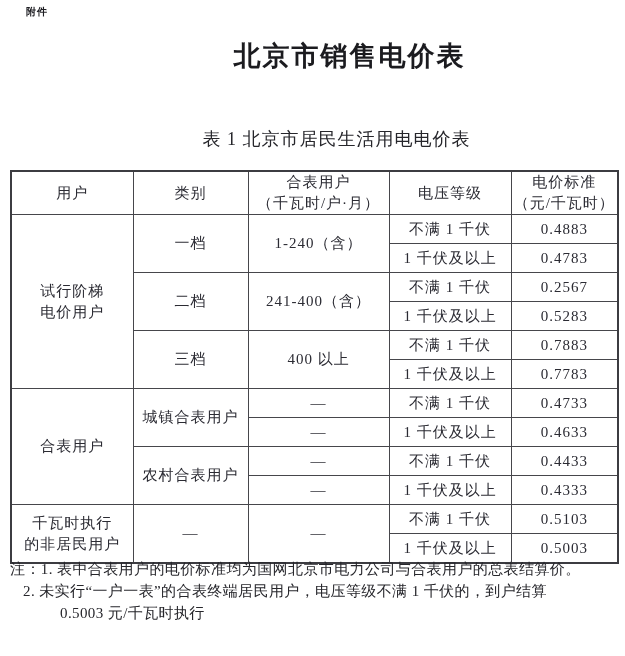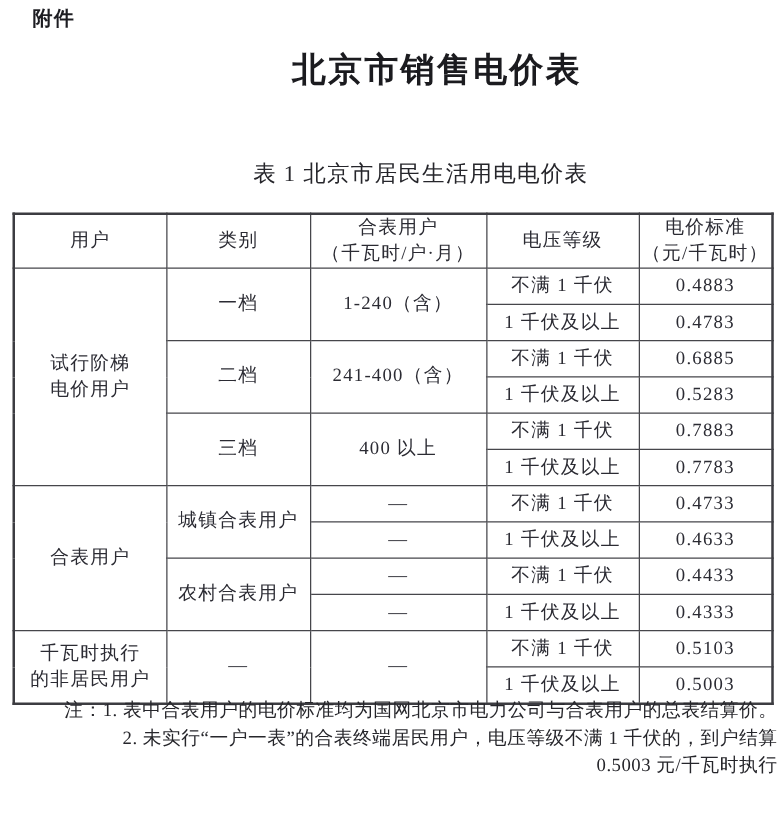--- a/index.html
+++ b/index.html
@@ -13,21 +13,21 @@
     height: 656px;
     background: #ffffff;
     overflow: hidden;
     font-family: "Liberation Serif", serif;
     color: #2b2b31;
   }
   .attachment {
     position: absolute;
     left: 14px;
     top: 5px;
-    font-size: 16px;
+    font-size: 10px;
     font-weight: bold;
     letter-spacing: 1px;
     font-family: "DejaVu Sans", sans-serif;
     color: #1d1d22;
     padding-left: 12px;
   }
   .doc-title {
     position: absolute;
     left: 0;
     top: 38px;
@@ -79,25 +79,24 @@
   table.price tbody td { height: 28px; }
   .notes {
     position: absolute;
     left: 10px;
     top: 558px;
     width: 612px;
     font-size: 15px;
     line-height: 22px;
     letter-spacing: 0.4px;
     color: #26262b;
-    text-align: right;
   }
   .note-line { white-space: nowrap; }
   .indent-0 { margin-left: 0; }
-  .indent-1 { margin-left: 33px; font-family: Liberation Serif, serif; }
+  .indent-1 { margin-left: 13px; font-family: Liberation Serif, serif; }
   .indent-2 { margin-left: 50px; }
 </style>
 </head>
 <body>
 
 <div class="page">
 
   <div class="attachment">附件</div>
 
   <div class="doc-title">北京市销售电价表</div>
@@ -133,21 +132,21 @@
           <td>0.4883</td>
         </tr>
         <tr>
           <td>1 千伏及以上</td>
           <td>0.4783</td>
         </tr>
         <tr>
           <td rowspan="2">二档</td>
           <td rowspan="2">241-400（含）</td>
           <td>不满 1 千伏</td>
-          <td>0.6885</td>
+          <td>0.2567</td>
         </tr>
         <tr>
           <td>1 千伏及以上</td>
           <td>0.5283</td>
         </tr>
         <tr>
           <td rowspan="2">三档</td>
           <td rowspan="2">400 以上</td>
           <td>不满 1 千伏</td>
           <td>0.7883</td>

